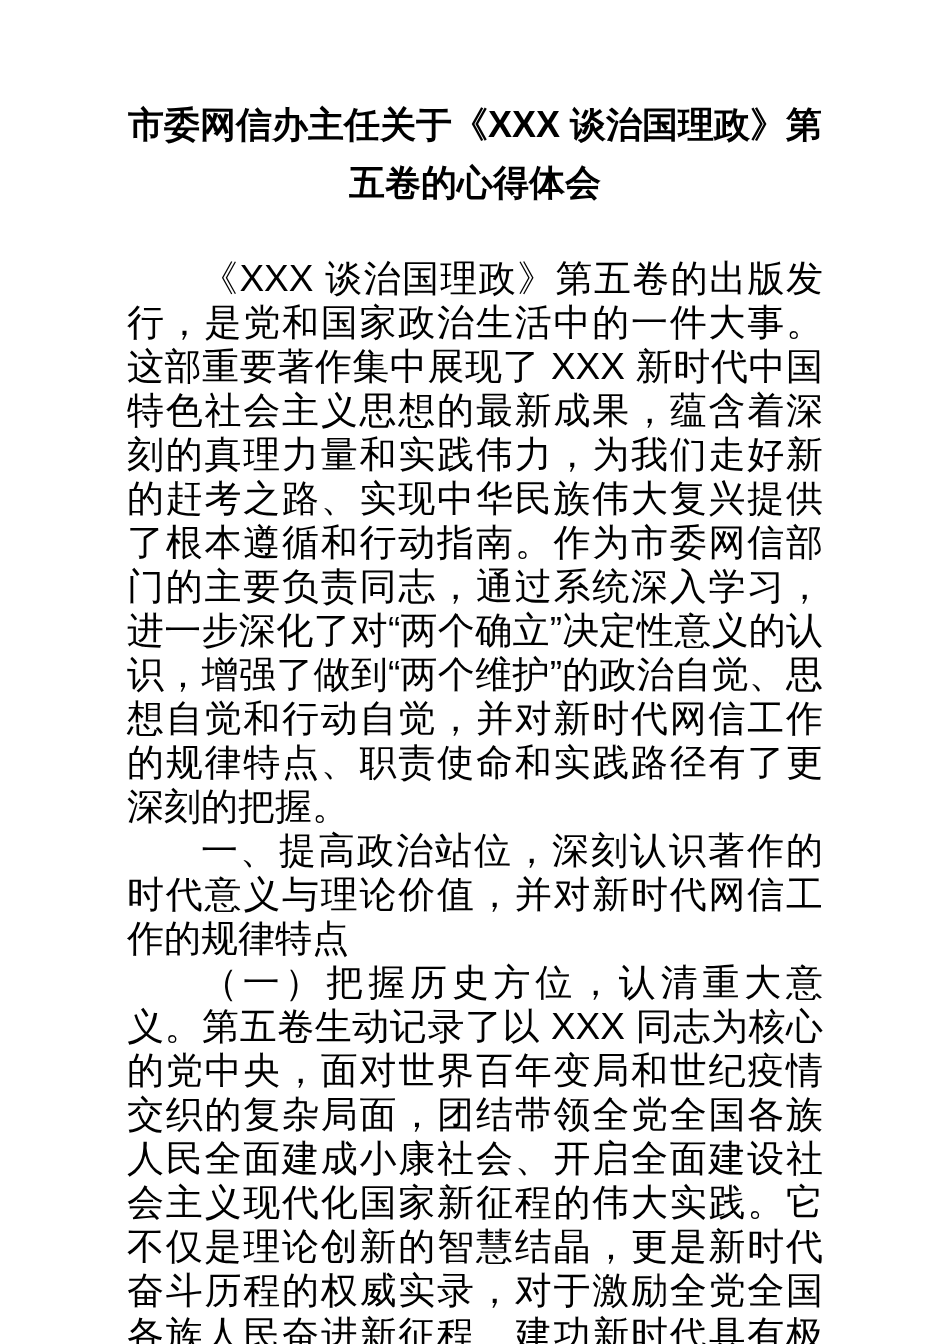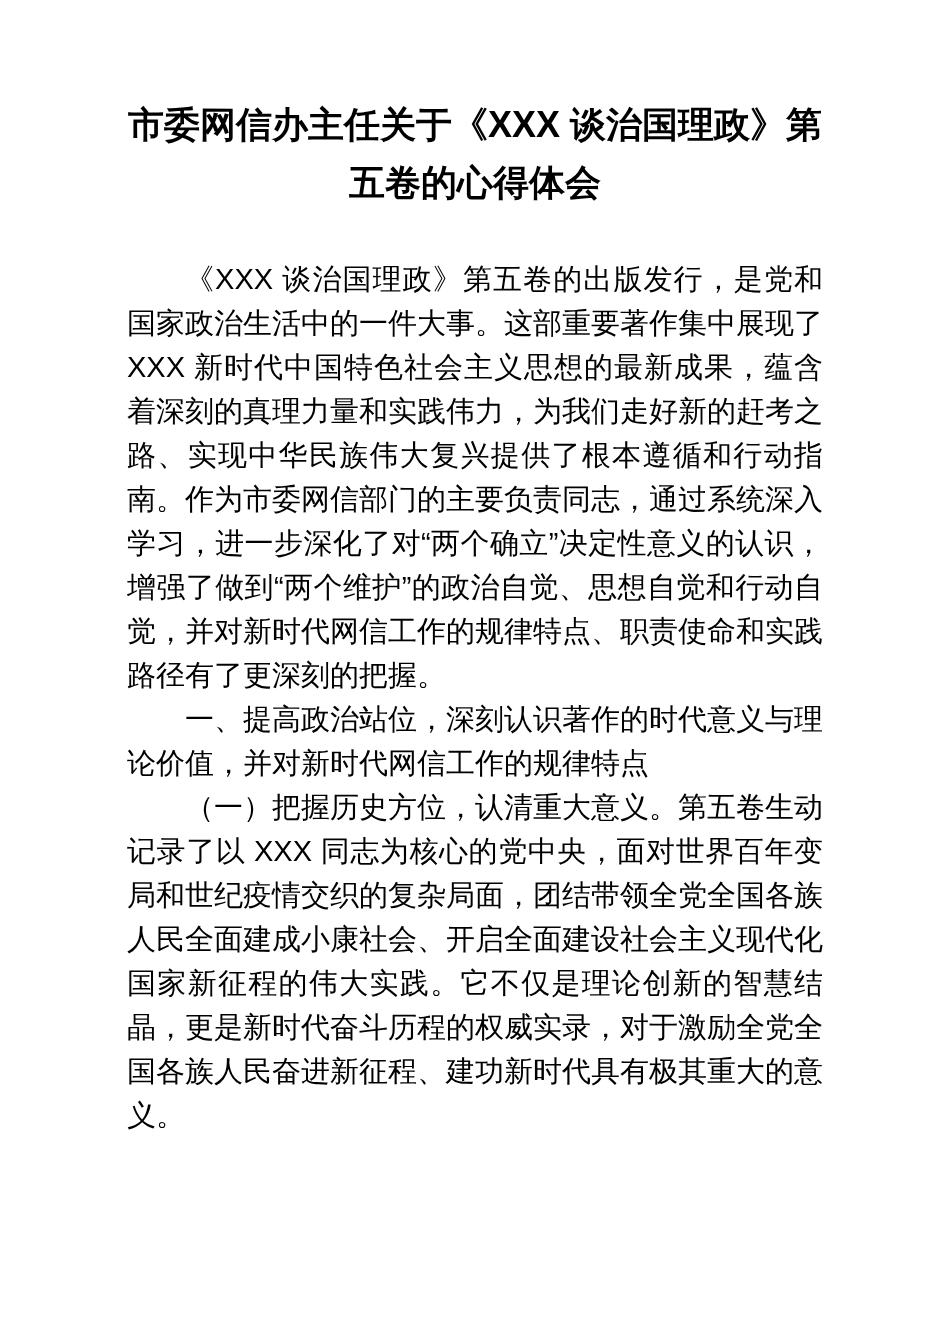--- a/index.html
+++ b/index.html
@@ -25,21 +25,21 @@
   .doc-title {
     margin: 0 0 45px 0;
     font-size: 36px;
     line-height: 58px;
     font-weight: bold;
     text-align: center;
     letter-spacing: 0;
   }
   .para {
     margin: 0;
-    font-size: 29px;
+    font-size: 37px;
     line-height: 44px;
     text-align: justify;
     text-indent: 2em;
     word-break: break-word;
   }
 </style>
 </head>
 <body>
 
 <div class="page">

